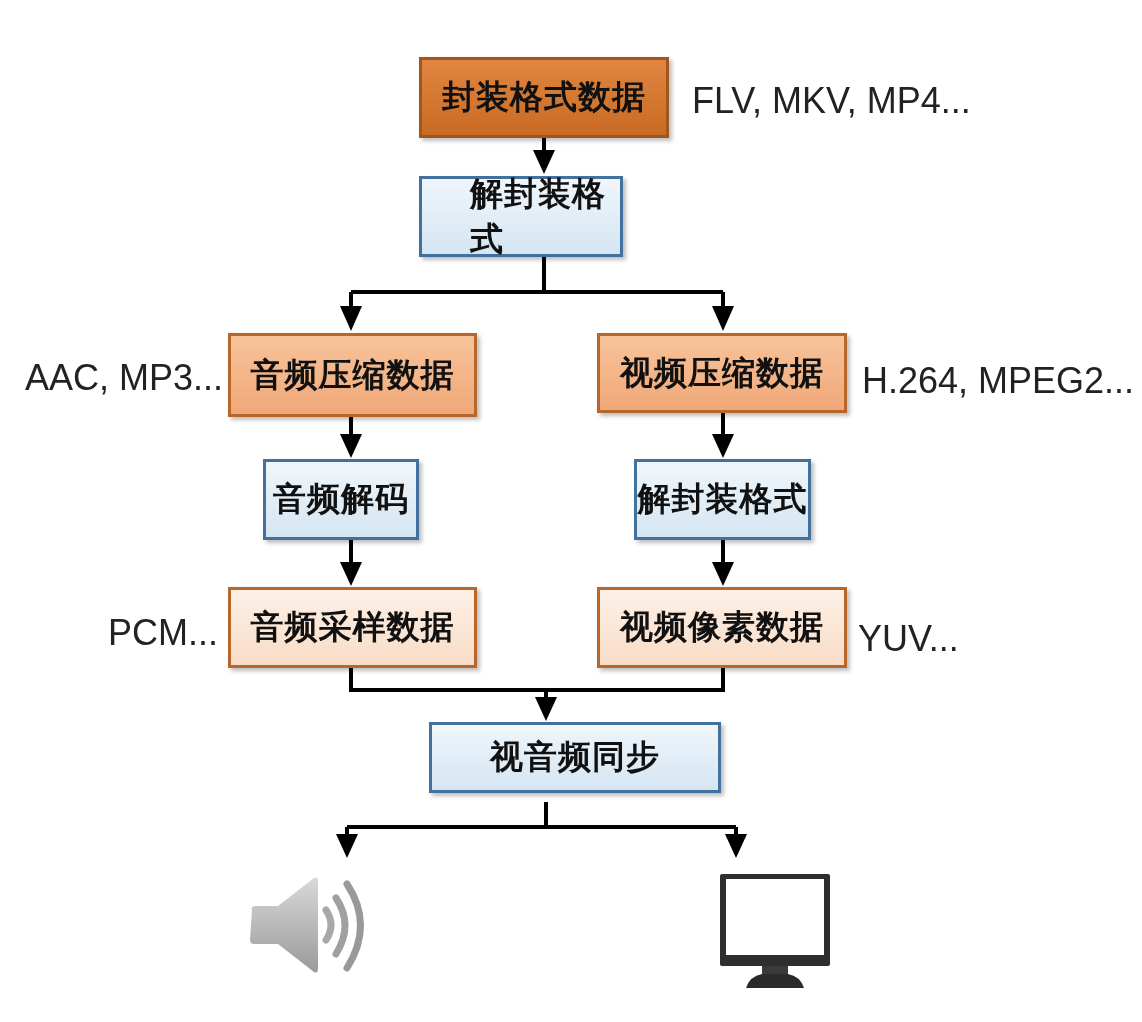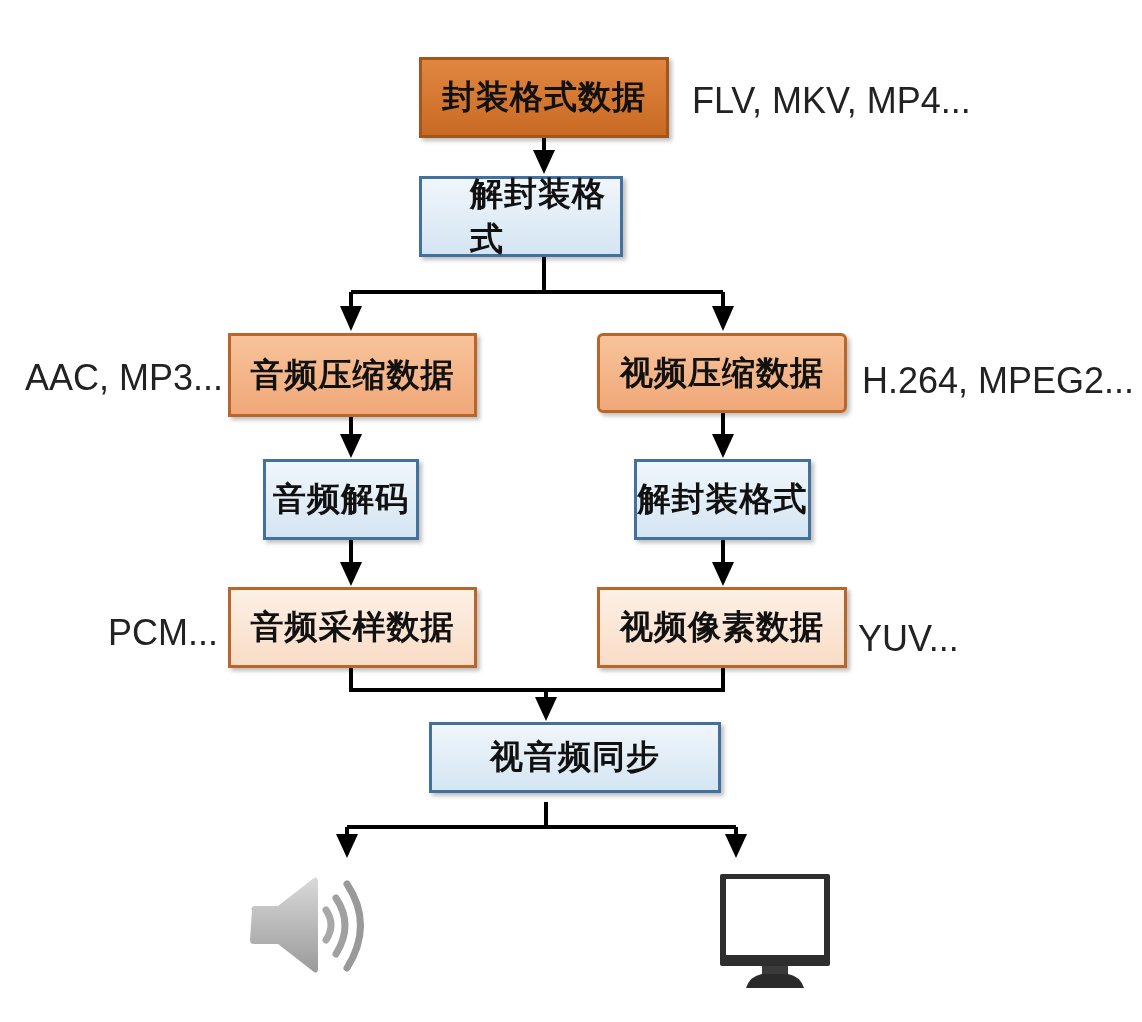--- a/index.html
+++ b/index.html
@@ -60,21 +60,21 @@
 
 <div class="box blue" style="left:419px;top:176px;width:204px;height:81px;padding-left:48px;">
   <span>解封装格式</span>
 </div>
 
 <div class="box mid" style="left:228px;top:333px;width:249px;height:84px;">
   <span>音频压缩数据</span>
 </div>
 <div class="label" style="left:25px;top:357px;">AAC, MP3...</div>
 
-<div class="box mid" style="left:597px;top:333px;width:250px;height:80px;border-radius:6px;">
+<div class="box mid" style="left:597px;top:333px;width:250px;height:80px;">
   <span>视频压缩数据</span>
 </div>
 <div class="label" style="left:862px;top:360px;">H.264, MPEG2...</div>
 
 <div class="box blue" style="left:263px;top:459px;width:156px;height:81px;">
   <span>音频解码</span>
 </div>
 <div class="box blue" style="left:634px;top:459px;width:177px;height:81px;">
   <span>解封装格式</span>
 </div>

